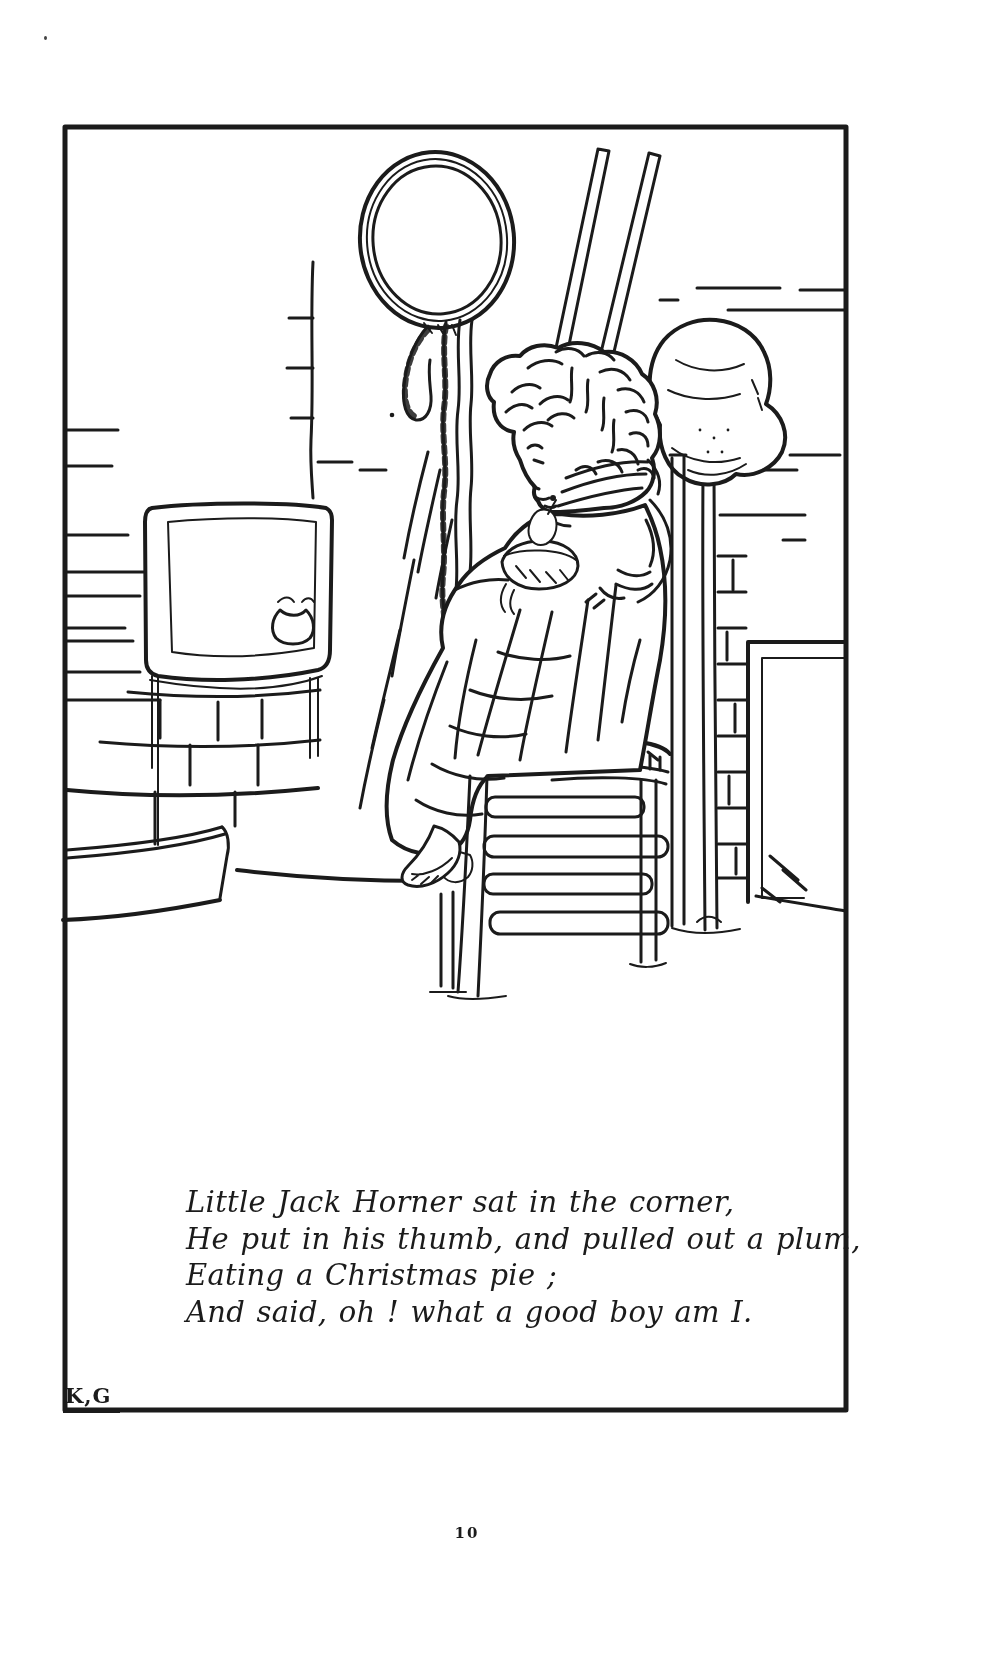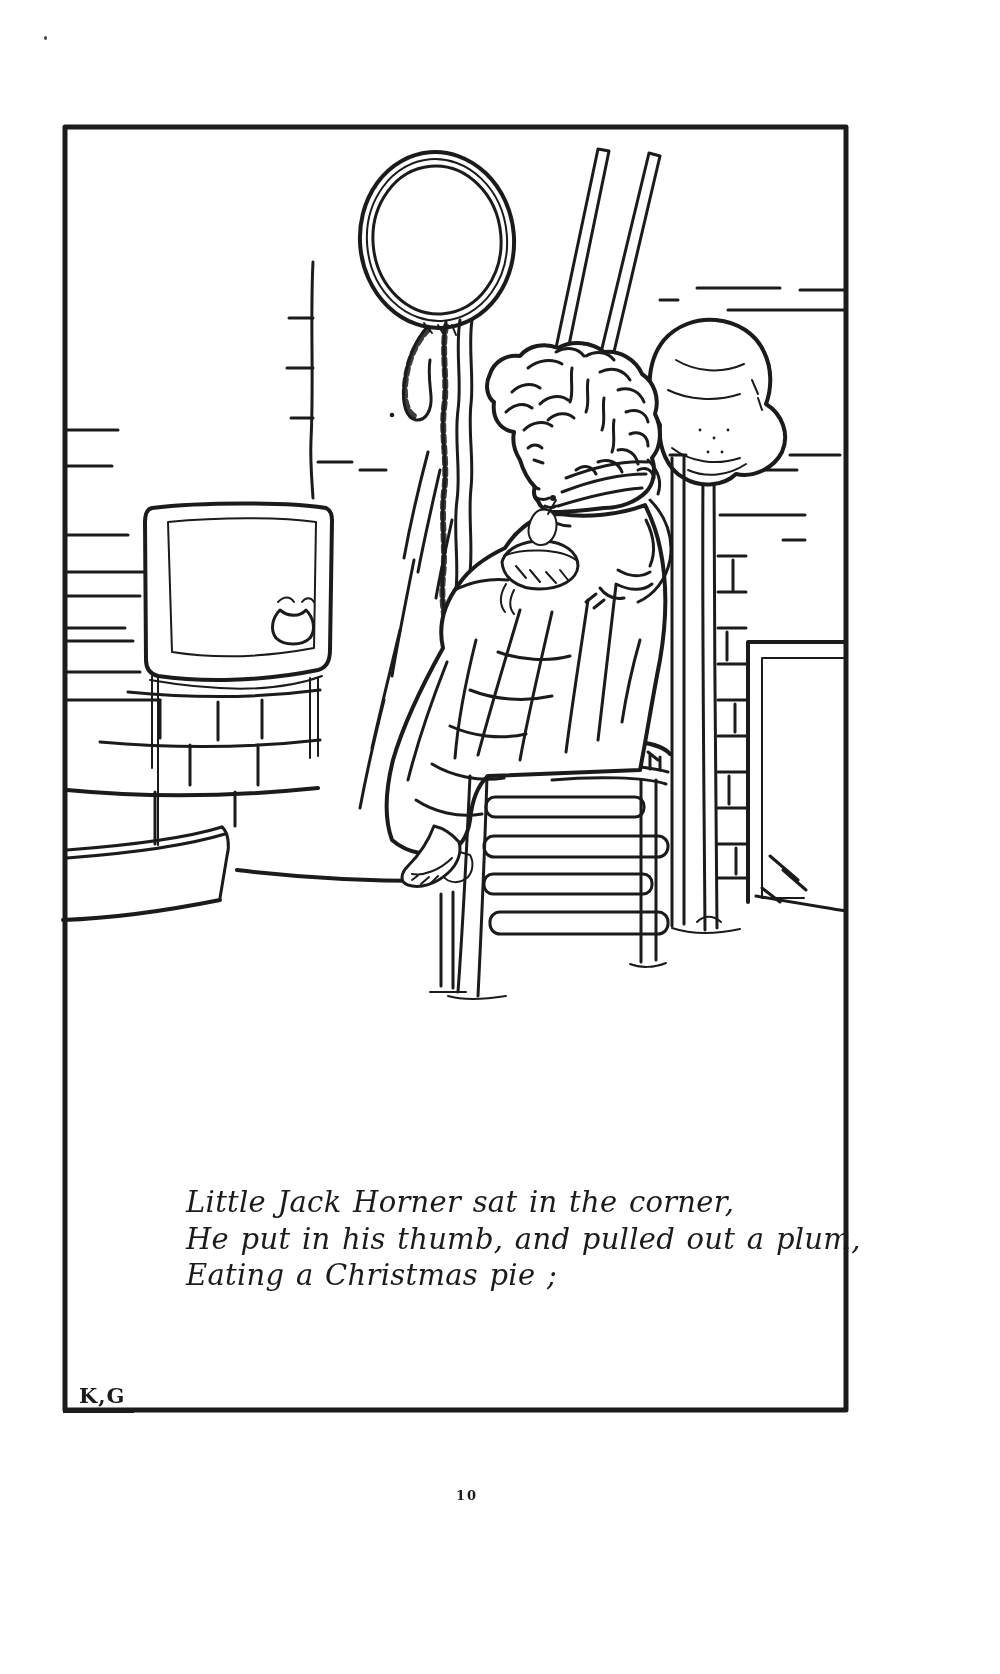--- a/index.html
+++ b/index.html
@@ -22,25 +22,25 @@
   #plate-art .braid{stroke-dasharray:6 5; stroke-width:6; opacity:.85}
   .poem {
     position:absolute; left:172px; top:1184px;
     font-style:italic; font-size:29px; line-height:36.5px;
     letter-spacing:.3px; word-spacing:2px; white-space:nowrap;margin-left:14px;
   }
   .monogram {
     position:absolute; left:63px; top:1383px;
     font-family:"DejaVu Serif","Liberation Serif",serif;
     font-weight:bold; font-size:21px; letter-spacing:1px;
-    border-bottom:4px solid var(--ink); padding:0 8px 1px 16px;
+    border-bottom:4px solid var(--ink); padding:0 8px 1px 2px;
   }
   .page-number {
-    position:absolute; left:0; top:1488px; width:934px; text-align:center;
-    font-weight:bold; font-size:13px; letter-spacing:2px;
+    position:absolute; left:0; top:1524px; width:934px; text-align:center;
+    font-weight:bold; font-size:15px; letter-spacing:2px;
   }
 </style>
 </head>
 <body>
 
 <div class="screen">
 
   <div class="speck"></div>
 
   <svg id="plate-art" width="1000" height="1674" viewBox="0 0 1000 1674" aria-hidden="true">
@@ -239,19 +239,20 @@
       <path class="t2" d="M630,964 C 640,968 654,968 666,963"></path>
       <path d="M441,894 V986 M453,892 V988"></path>
       <path class="t2" d="M430,992 h36"></path>
     </g>
   </svg>
 
   <div class="poem">
     <div>Little Jack Horner sat in the corner,</div>
     <div>He put in his thumb, and pulled out a plum,</div>
     <div>Eating a Christmas pie ;</div>
+    <div>And said, oh !  what a good boy am I.</div>
   </div>
 
   <div class="monogram">K,G</div>
 
   <div class="page-number">10</div>
 
 </div>
 
 </body></html>

